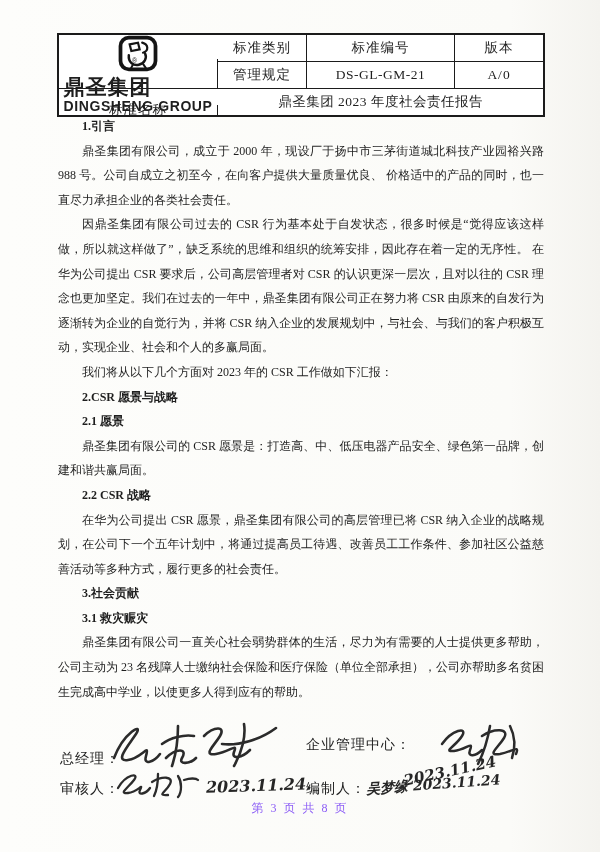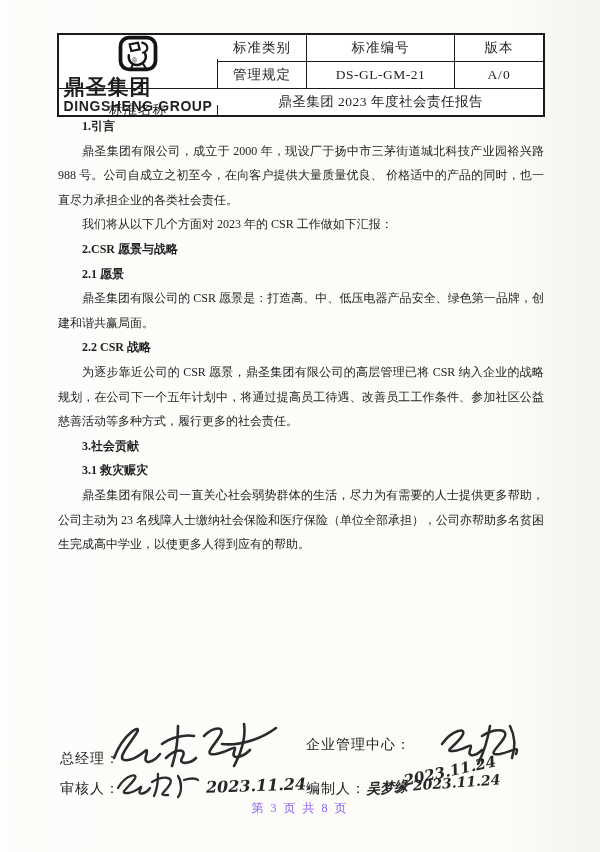--- a/index.html
+++ b/index.html
@@ -89,26 +89,27 @@
   <div class="cell" style="grid-column:3;grid-row:2;letter-spacing:.5px;">DS-GL-GM-21</div>
   <div class="cell last-col" style="grid-column:4;grid-row:2;">A/0</div>
 
   <div class="cell last-row name-label">标准名称</div>
   <div class="cell last-row last-col name-value">鼎圣集团 2023 年度社会责任报告</div>
 </div>
 
 <div class="content">
   <p class="h">1.引言</p>
   <p>鼎圣集团有限公司，成立于 2000 年，现设厂于扬中市三茅街道城北科技产业园裕兴路 988 号。公司自成立之初至今，在向客户提供大量质量优良、 价格适中的产品的同时，也一直尽力承担企业的各类社会责任。</p>
+  <p>因鼎圣集团有限公司过去的 CSR 行为基本处于自发状态，很多时候是“觉得应该这样做，所以就这样做了”，缺乏系统的思维和组织的统筹安排，因此存在着一定的无序性。 在华为公司提出 CSR 要求后，公司高层管理者对 CSR 的认识更深一层次，且对以往的 CSR 理念也更加坚定。我们在过去的一年中，鼎圣集团有限公司正在努力将 CSR 由原来的自发行为逐渐转为企业的自觉行为，并将 CSR 纳入企业的发展规划中，与社会、与我们的客户积极互动，实现企业、社会和个人的多赢局面。</p>
   <p>我们将从以下几个方面对 2023 年的 CSR 工作做如下汇报：</p>
   <p class="h">2.CSR 愿景与战略</p>
   <p class="h">2.1 愿景</p>
   <p>鼎圣集团有限公司的 CSR 愿景是：打造高、中、低压电器产品安全、绿色第一品牌，创建和谐共赢局面。</p>
   <p class="h">2.2 CSR 战略</p>
-  <p>为逐步靠近公司的 CSR 愿景，鼎圣集团有限公司的高层管理已将 CSR 纳入企业的战略规划，在公司下一个五年计划中，将通过提高员工待遇、改善员工工作条件、参加社区公益慈善活动等多种方式，履行更多的社会责任。</p>
+  <p>在华为公司提出 CSR 愿景，鼎圣集团有限公司的高层管理已将 CSR 纳入企业的战略规划，在公司下一个五年计划中，将通过提高员工待遇、改善员工工作条件、参加社区公益慈善活动等多种方式，履行更多的社会责任。</p>
   <p class="h">3.社会贡献</p>
   <p class="h">3.1 救灾赈灾</p>
   <p>鼎圣集团有限公司一直关心社会弱势群体的生活，尽力为有需要的人士提供更多帮助，公司主动为 23 名残障人士缴纳社会保险和医疗保险（单位全部承担），公司亦帮助多名贫困生完成高中学业，以使更多人得到应有的帮助。</p>
 </div>
 
 <div class="sigs">
 
   <span class="sig-label" style="left:2px;top:14px;text-align:center;">总经理：</span>
   <svg class="ink" style="left:46px;top:-22px;" width="180" height="58" viewBox="0 0 180 58">
     <g stroke-width="2.6">

